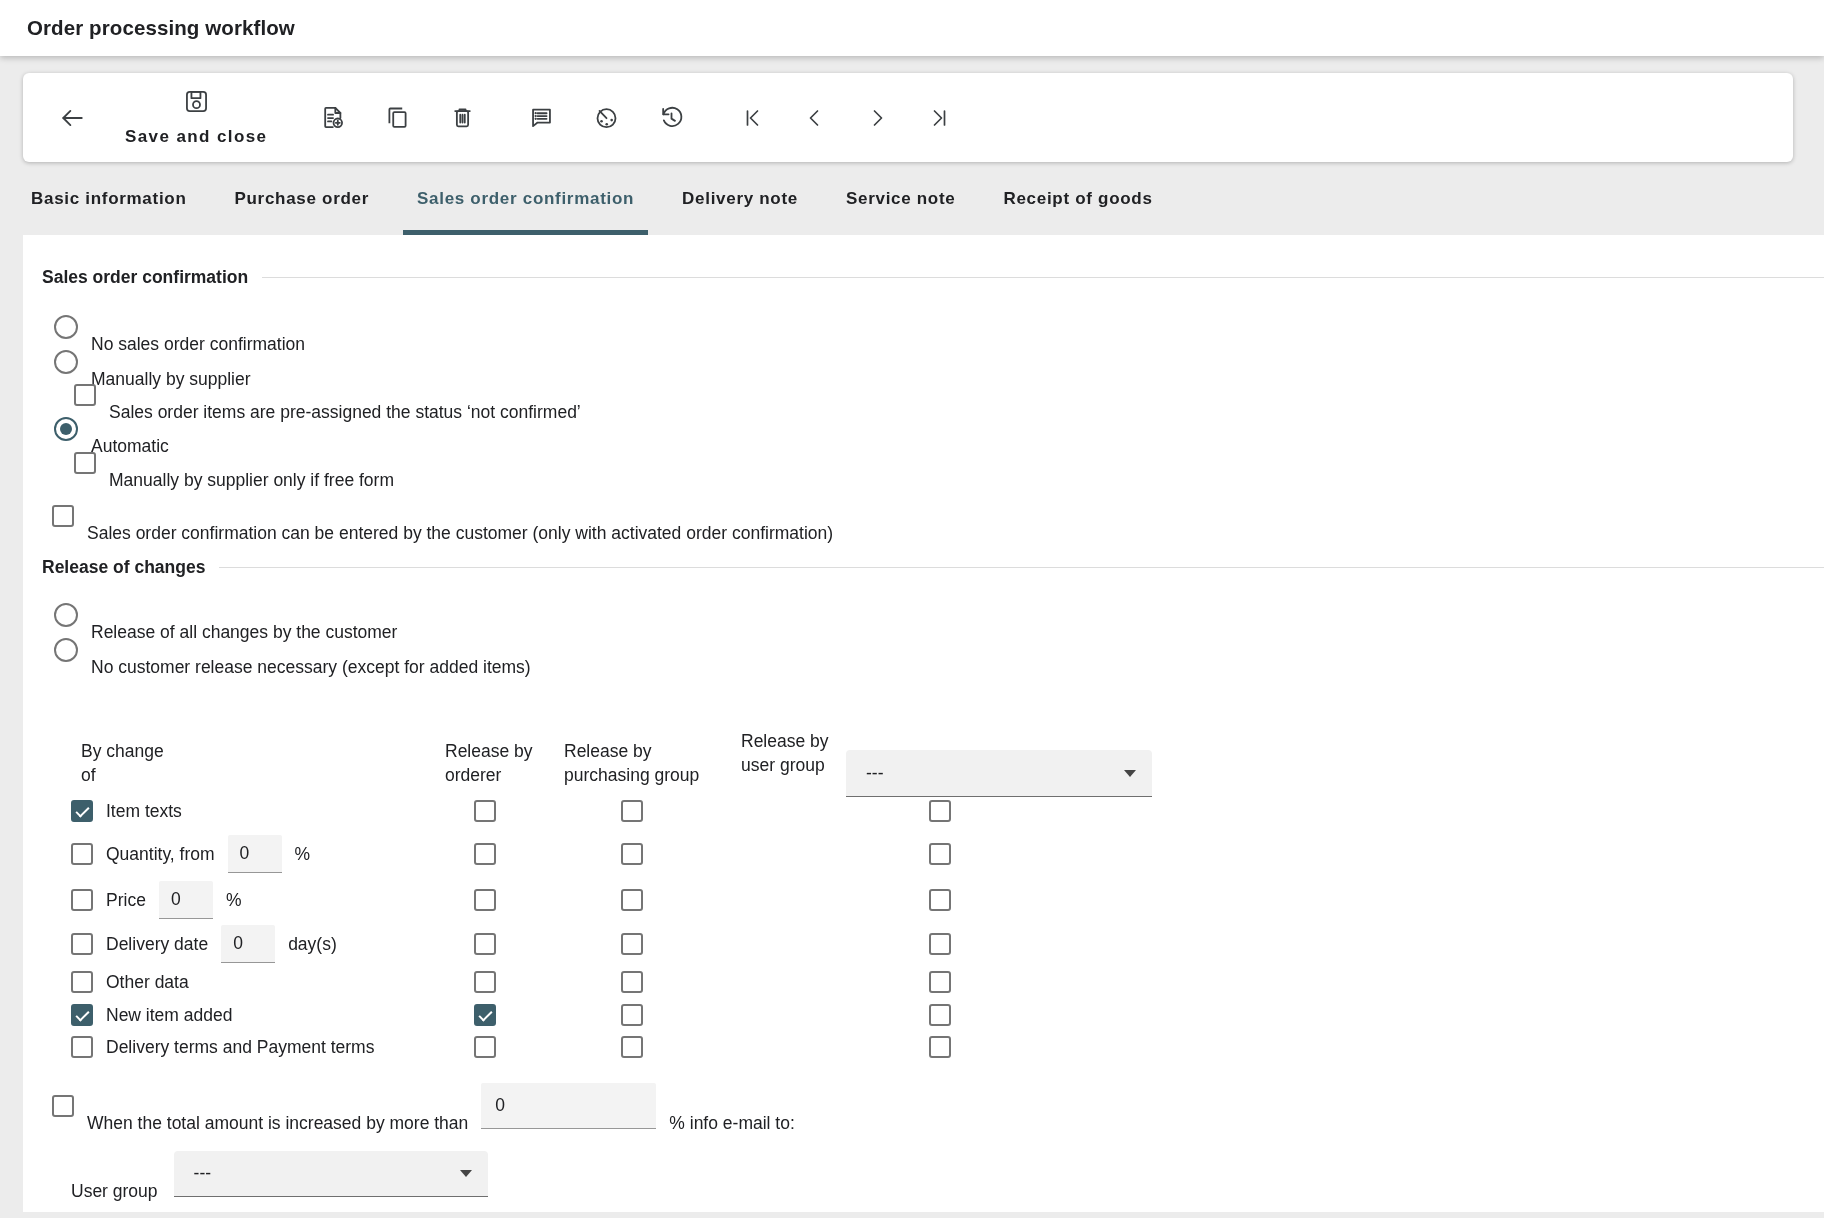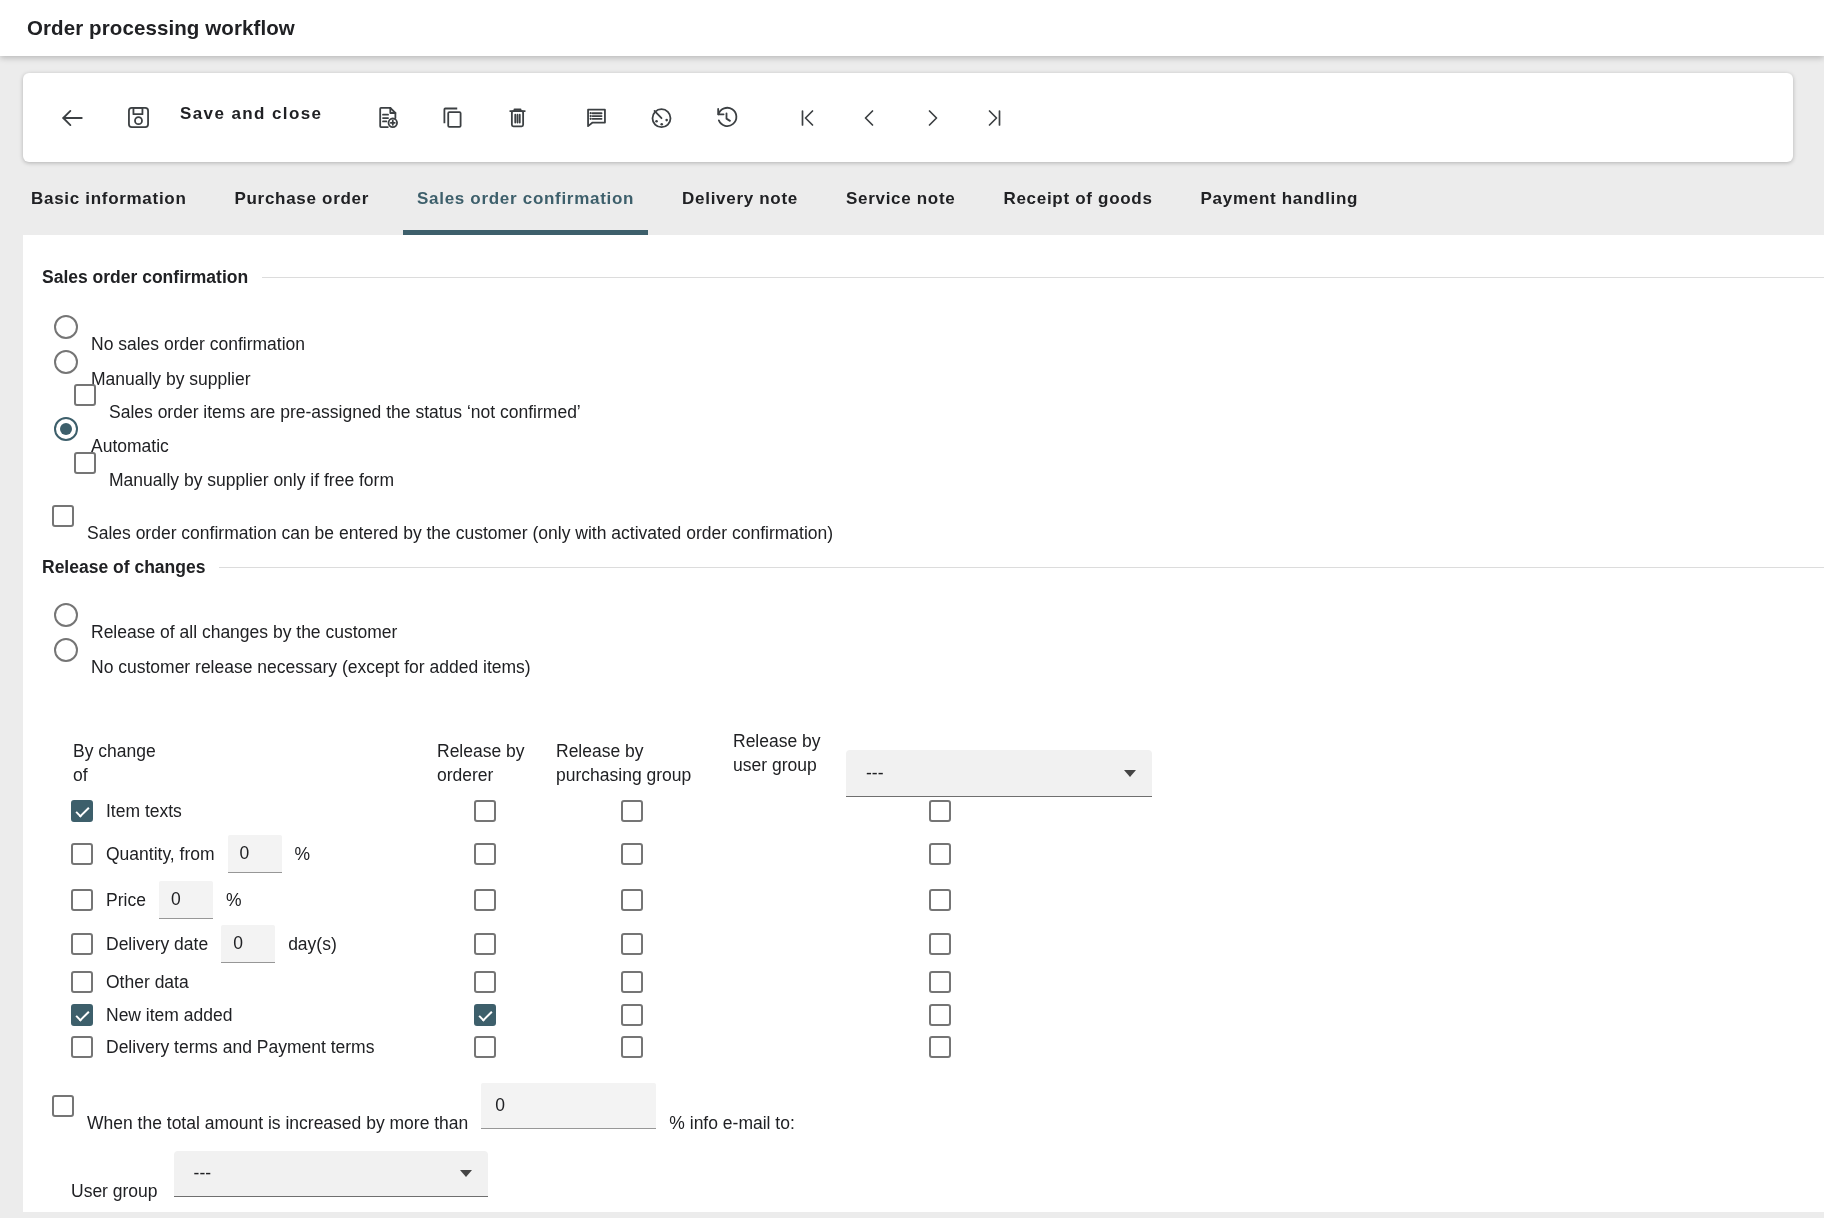--- a/index.html
+++ b/index.html
@@ -19,22 +19,23 @@
     box-shadow:0 2px 6px rgba(0,0,0,.22);
   }
   .app-header h1{margin:0;font-size:20.5px;font-weight:bold;letter-spacing:.1px;}
   
   .toolbar-card{
     margin:17px 31px 0 23px;height:89px;background:#fff;border-radius:6px;
     box-shadow:0 1px 4px rgba(0,0,0,.25);
     display:flex;align-items:center;padding-left:28px;position:relative;z-index:2;
   }
   .tb-btn{
-    background:none;border:none;padding:6px;cursor:pointer;display:flex;align-items:flex-start;gap:28px;
+    background:none;border:none;padding:6px;cursor:pointer;display:flex;align-items:center;gap:12px;
     color:#3c4043;
+    flex-direction:column;
   }
   .tb-btn svg{display:block;}
   .tb-label{font-size:17px;font-weight:bold;letter-spacing:1.4px;color:#202124;} .ml26{margin-left:26px;} .ml40{margin-left:40px;}
   .nav-group{display:flex;align-items:center;gap:26px;margin-left:44px;}
   
   .tabs{
     height:73px;display:flex;align-items:stretch;gap:20px;padding-left:17px;background:#ececec;
   }
   .tab{
     display:flex;align-items:center;padding:5px 14px 0 14px;font-weight:bold;font-size:17px;
@@ -61,21 +62,21 @@
   .cb.on::after{content:"";position:absolute;left:3px;top:4.5px;width:11px;height:5px;border-left:2.5px solid #fff;border-bottom:2.5px solid #fff;transform:rotate(-45deg);}
   
   .tin{background:#f3f3f3;border:none;border-bottom:1px solid #979797;border-radius:2px 2px 0 0;
        height:38px;width:54px;padding:0 6px 0 12px;font-family:inherit;font-size:17.5px;color:var(--ink);}
   .tin.big{height:46px;width:175px;padding-left:14px;}
   .dd{background:#f1f1f1;border-bottom:1px solid #6f6f6f;border-radius:4px 4px 0 0;
       display:flex;align-items:center;padding:0 16px 0 20px;cursor:pointer;}
   .dd .val{flex:1;color:#202124;}
   .dd .arr{width:0;height:0;border-left:6.5px solid transparent;border-right:6.5px solid transparent;border-top:7.5px solid #454545;}
   
-  .tblhead{line-height:24px;white-space:nowrap;}
+  .tblhead{line-height:24px;white-space:nowrap;margin-left:8px;}
   .trow{left:0;right:0;}
   .row-label{position:absolute;left:48px;top:0;bottom:0;display:flex;align-items:center;gap:13px;white-space:nowrap;}
   .ccell{position:absolute;top:0;bottom:0;display:flex;align-items:center;}
   .bottom-strip{height:6px;background:#ececec;}
 </style>
 </head>
 <body>
 
 <header class="app-header">
   <h1>Order processing workflow</h1>
@@ -169,21 +170,20 @@
   </div>
 </div>
 
 <nav class="tabs">
   <div class="tab">Basic information</div>
   <div class="tab">Purchase order</div>
   <div class="tab active">Sales order confirmation</div>
   <div class="tab">Delivery note</div>
   <div class="tab">Service note</div>
   <div class="tab">Receipt of goods</div>
-  <div class="tab">Payment handling</div>
 </nav>
 
 <main class="content">
 
   <div class="abs sec-row" style="top:30px">
     <span class="sec-title">Sales order confirmation</span>
     <span class="sec-rule"></span>
   </div>
 
   <div class="abs opt" style="left:31px;top:77px">

